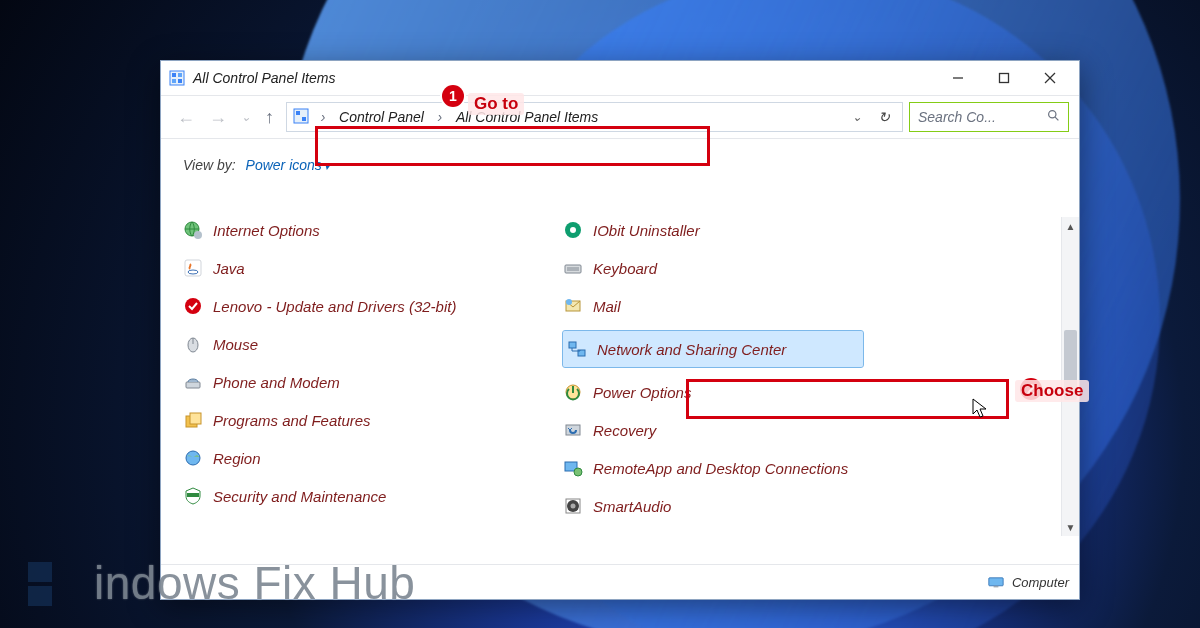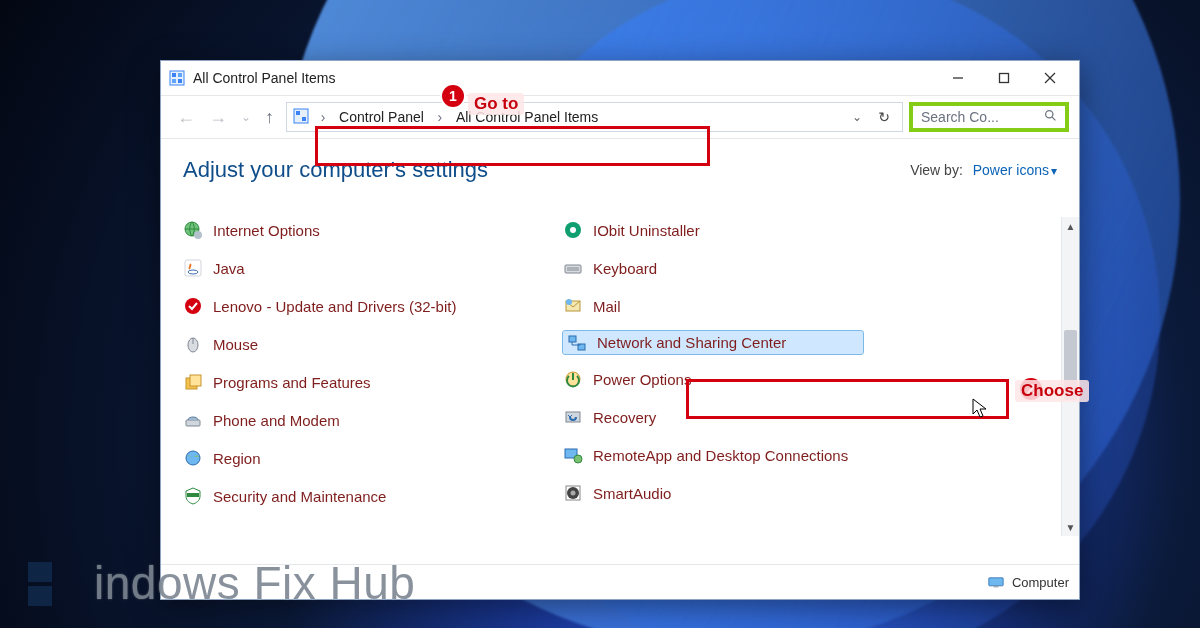--- a/index.html
+++ b/index.html
@@ -15,21 +15,21 @@
     content: ""; position: absolute; border-radius: 50%;
     background: linear-gradient(135deg, rgba(96,165,250,0.9), rgba(37,99,235,0.4));
     transform: rotate(-20deg); filter: blur(1px);
   }
   .bg-swirl::before { width: 900px; height: 900px; left: 280px; top: -250px; }
   .bg-swirl::after  { width: 700px; height: 700px; left: 460px; top: -30px; background: linear-gradient(135deg, rgba(59,130,246,0.8), rgba(30,64,175,0.3)); }
 
   .window {
     position: absolute; left: 160px; top: 60px; width: 920px; height: 540px;
     background: #fff; border: 1px solid #8ea4c1; box-shadow: 0 8px 30px rgba(0,0,0,0.45);
-    display: flex; flex-direction: column;
+    display: flex; flex-direction: column; font-style: italic;
   }
   .titlebar {
     height: 34px; display: flex; align-items: center; padding: 0 6px 0 8px;
     font-size: 14px; color: #222;
   }
   .titlebar .tb-icon { width: 16px; height: 16px; margin-right: 8px; display:inline-flex; align-items:center; justify-content:center; }
   .titlebar .tb-title { flex: 0 0 auto; }
   .titlebar .tb-spacer { flex: 1 1 auto; }
   .win-btn { width: 46px; height: 30px; display:flex; align-items:center; justify-content:center; color:#333; }
   .win-btn svg { width: 12px; height: 12px; }
@@ -42,41 +42,41 @@
   .nav-arrows .dim { opacity: 0.45; }
   .addr {
     flex: 1 1 auto; height: 30px; border: 1px solid #cfd8e3; display:flex; align-items:center;
     padding: 0 6px; font-size: 14px; color:#222; gap: 4px; position: relative;
   }
   .addr .crumb { padding: 2px 4px; }
   .addr .chev { color:#6b7280; width: 16px; text-align:center; }
   .addr .right { margin-left:auto; display:flex; align-items:center; gap:10px; color:#444; }
   .refresh-btn { width:24px; text-align:center; }
   .search {
-    width: 160px; height: 30px; border: 4px solid #84cc16; display:flex; align-items:center;
+    width: 160px; height: 30px; border: 1px solid #84cc16; display:flex; align-items:center;
     padding: 0 8px; color:#6b7280; font-size: 14px; justify-content: space-between;
   }
 
   .content { flex:1 1 auto; position:relative; padding: 18px 22px 0 22px; overflow:hidden; }
   .settings-head { display:flex; align-items:center; justify-content:space-between; margin-bottom: 18px; }
   .settings-head h1 { font-size: 22px; font-weight: 400; color: #0f4e8a; }
   .viewby { font-size: 14px; color:#444; }
   .viewby .link { color:#0b63b8; margin-left: 6px; }
   .viewby .caret { color:#0b63b8; margin-left:2px; font-size:12px; }
 
   .items-area {
     position:absolute; left:22px; right:0; top:78px; bottom:28px; overflow:hidden;
     border-top: 0; 
   }
   .columns { display:flex; gap: 80px; }
   .col { display:flex; flex-direction:column; gap: 12px; font-size:15px; color:#7f1d1d; min-width: 300px; }
   .item { display:flex; align-items:center; gap: 10px; cursor:default; height:26px; }
   .item .icn { width:20px; height:20px; display:inline-flex; align-items:center; justify-content:center; }
   .item .lbl { white-space:nowrap; }
-  .item.hover { background:#cfe8ff; outline:1px solid #7cb8ea; padding:1px 4px; border-radius:2px; height:23px; }
+  .item.hover { background:#cfe8ff; outline:1px solid #7cb8ea; padding:1px 4px; border-radius:2px; height:36px; }
 
   .scrollbar {
     position:absolute; right:0; top:78px; bottom:28px; width:18px; background:#f3f4f6;
     border-left:1px solid #e5e7eb; display:flex; flex-direction:column; align-items:center;
   }
   .scrollbar .sc-btn { width:100%; height:18px; display:flex; align-items:center; justify-content:center; color:#555; font-size:10px; }
   .scrollbar .sc-track { flex:1; position:relative; width:100%; }
   .scrollbar .sc-thumb { position:absolute; left:2px; right:2px; top:95px; height:70px; background:#c4c9d1; border-radius:2px; }
 
   .statusbar {
@@ -179,21 +179,20 @@
           <svg width="13" height="13" viewBox="0 0 16 16">
               <circle cx="6.5" cy="6.5" r="4.5" fill="none" stroke="#6b7280" stroke-width="1.5"></circle>
               <line x1="10" y1="10" x2="14" y2="14" stroke="#6b7280" stroke-width="1.5"></line>
             </svg>
         </span>
       </div>
     </div>
 
     <div class="content">
       <div class="settings-head">
-        <h1>Adjust your computer's settings</h1>
         <div class="viewby">
           <span>View by:</span>
           <span class="link">Power icons</span><span class="caret">▾</span>
         </div>
       </div>
 
       <div class="items-area">
         <div class="columns">
           <div class="col" id="col-left">
               <div class="item">
@@ -230,34 +229,34 @@
                   <svg viewBox="0 0 20 20">
                     <ellipse cx="10" cy="11" rx="5" ry="7" fill="#d9dde2" stroke="#808892"></ellipse>
                     <line x1="10" y1="4" x2="10" y2="10" stroke="#808892"></line>
                   </svg>
                 </span>
                 <span class="lbl">Mouse</span>
               </div>
               <div class="item">
                 <span class="icn">
                   <svg viewBox="0 0 20 20">
+                    <rect x="3" y="10" width="14" height="6" rx="1" fill="#cfd6dd" stroke="#808892"></rect>
+                    <path d="M5 10c0-4 10-4 10 0" fill="#9fb7cf" stroke="#5b7da0"></path>
+                  </svg>
+                </span>
+                <span class="lbl">Phone and Modem</span>
+              </div>
+              <div class="item">
+                <span class="icn">
+                  <svg viewBox="0 0 20 20">
                     <rect x="3" y="6" width="11" height="11" fill="#f2c14e" stroke="#c7932b"></rect>
                     <rect x="7" y="3" width="11" height="11" fill="#ffe39a" stroke="#c7932b"></rect>
                   </svg>
                 </span>
                 <span class="lbl">Programs and Features</span>
-              </div>
-              <div class="item">
-                <span class="icn">
-                  <svg viewBox="0 0 20 20">
-                    <rect x="3" y="10" width="14" height="6" rx="1" fill="#cfd6dd" stroke="#808892"></rect>
-                    <path d="M5 10c0-4 10-4 10 0" fill="#9fb7cf" stroke="#5b7da0"></path>
-                  </svg>
-                </span>
-                <span class="lbl">Phone and Modem</span>
               </div>
               <div class="item">
                 <span class="icn">
                   <svg viewBox="0 0 20 20">
                     <circle cx="10" cy="10" r="7" fill="#6fb7ef" stroke="#2b6cb0"></circle>
                     <path d="M4 8c3-2 5 2 8 0 3-2 4 1 4 1" fill="#7ac174"></path>
                   </svg>
                 </span>
                 <span class="lbl">Region</span>
               </div>

